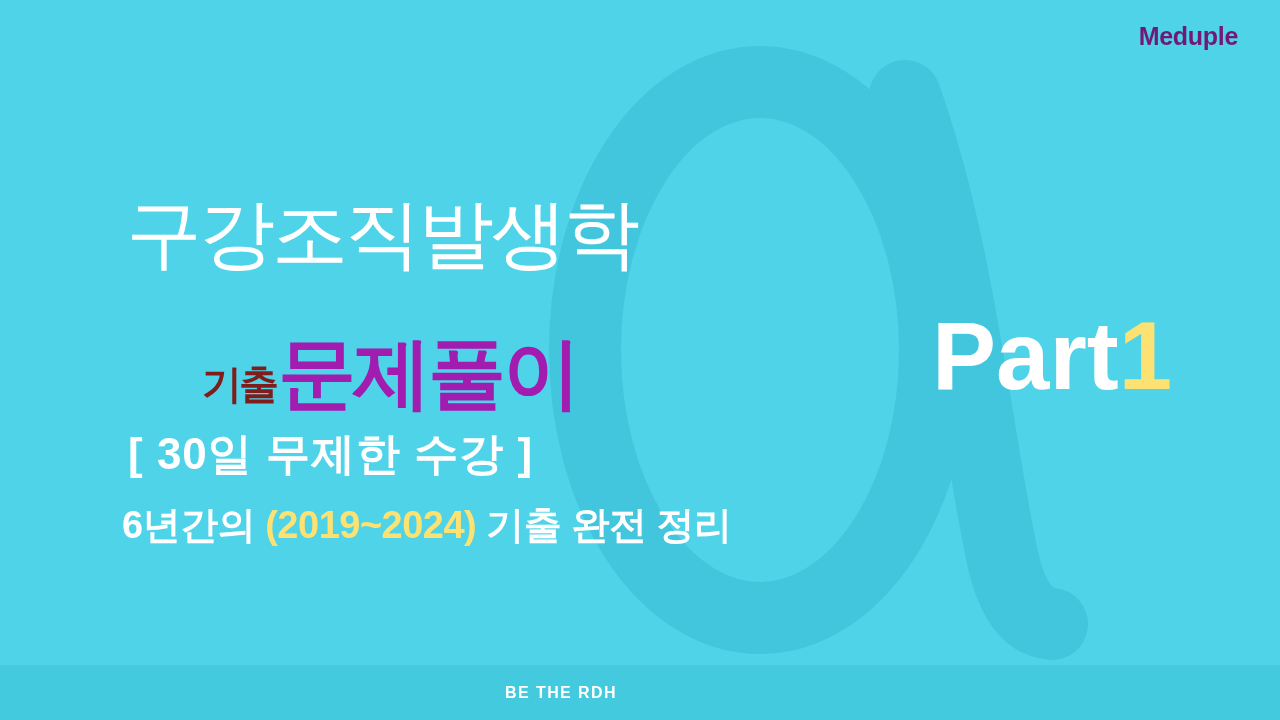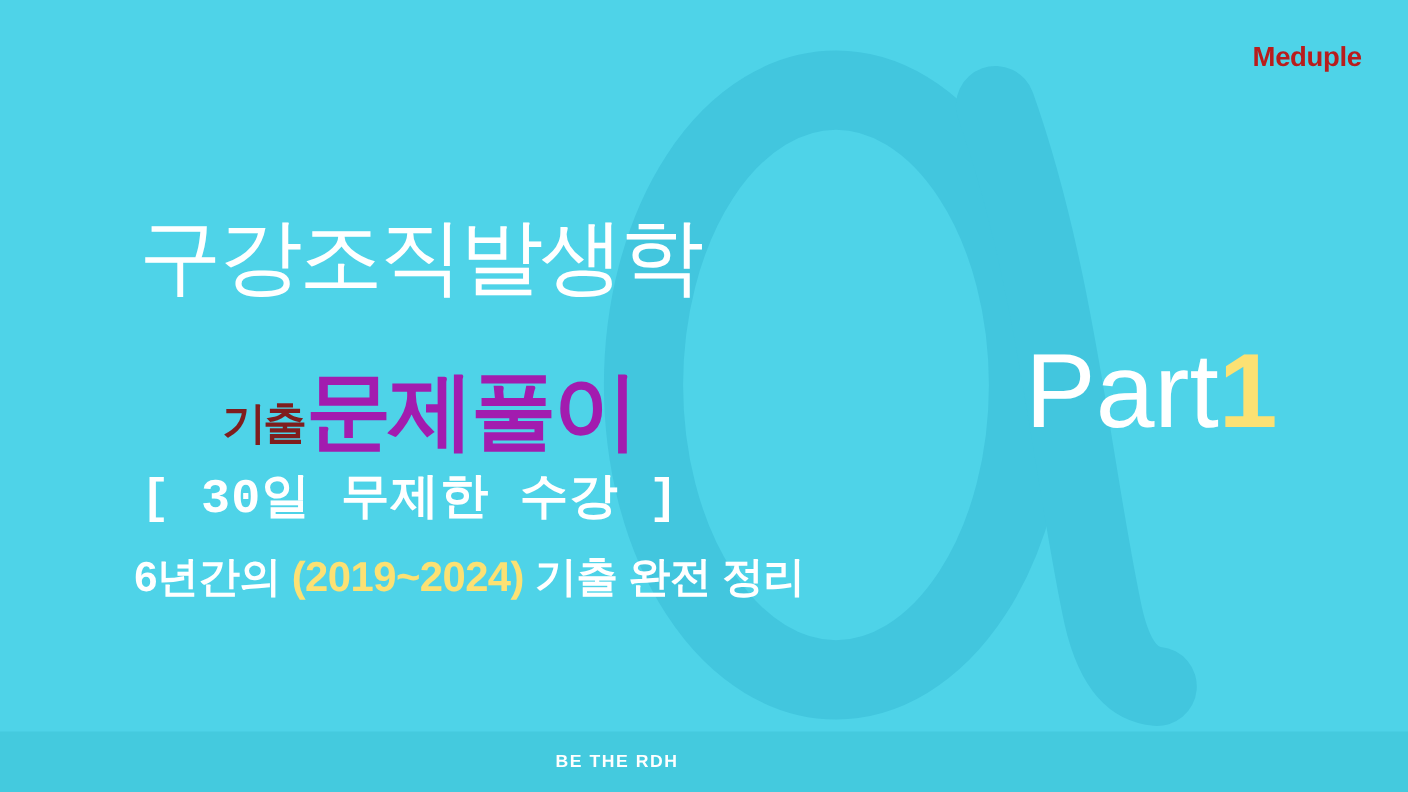--- a/index.html
+++ b/index.html
@@ -32,26 +32,25 @@
     display: block;
     width: 1280px;
     height: 720px;
   }
 
   
   .brand {
     position: absolute;
     top: 24px;
     right: 42px;
-    color: #b91c1c;
+    color: #701a75;
     font-size: 25px;
     font-weight: bold;
     letter-spacing: -0.3px;
     line-height: 1;
-    margin-top: 16px;
   }
 
   
   .content {
     position: absolute;
     left: 0;
     top: 0;
     width: 1280px;
     height: 720px;
   }
@@ -108,42 +107,41 @@
     position: absolute;
     left: 806px;
     bottom: 8px;
     display: flex;
     align-items: baseline;
     letter-spacing: 1px;
   }
   .part-word {
     color: #ffffff;
     font-size: 96px;
-    font-weight: normal;
+    font-weight: bold;
     line-height: 1;
     letter-spacing: 0px;
   }
   .part-num {
     color: #fce173;
     font-size: 96px;
     font-weight: bold;
     line-height: 1;
   }
 
   .line-bracket {
     position: absolute;
     left: 128px;
     top: 432px;
     color: #ffffff;
     font-size: 44px;
     font-weight: bold;
     letter-spacing: 1px;
     line-height: 1;
     white-space: nowrap;
-    font-family: Liberation Mono, monospace;
   }
 
   .line-years {
     position: absolute;
     left: 122px;
     top: 506px;
     font-size: 38px;
     font-weight: bold;
     letter-spacing: -0.5px;
     line-height: 1;

